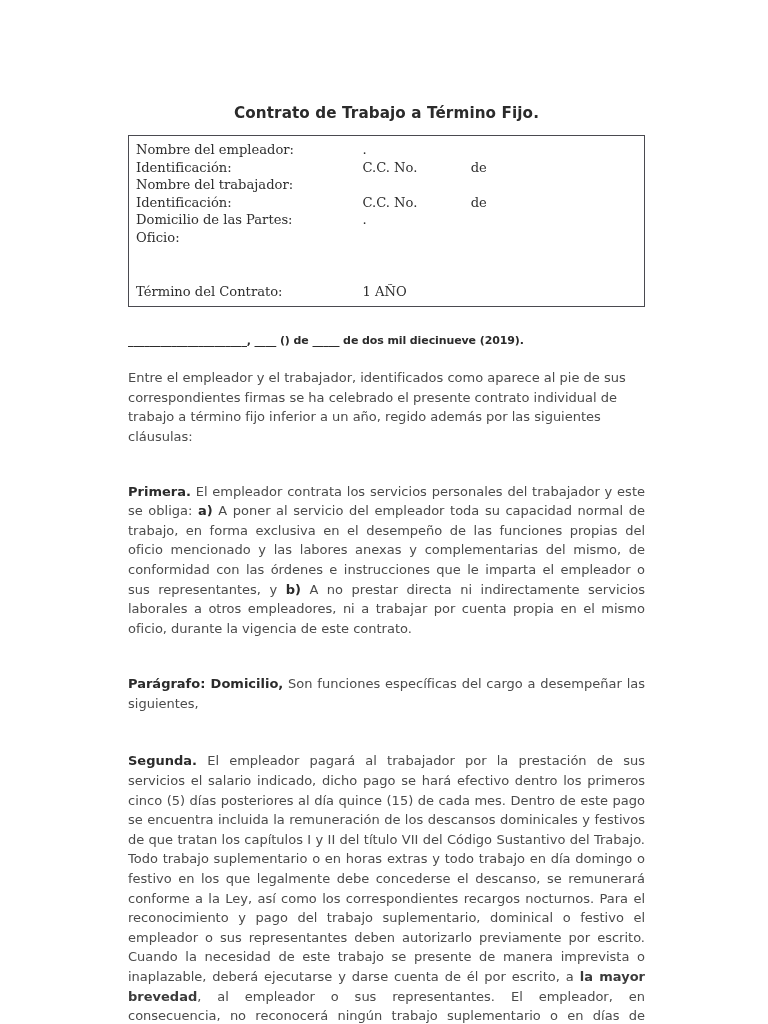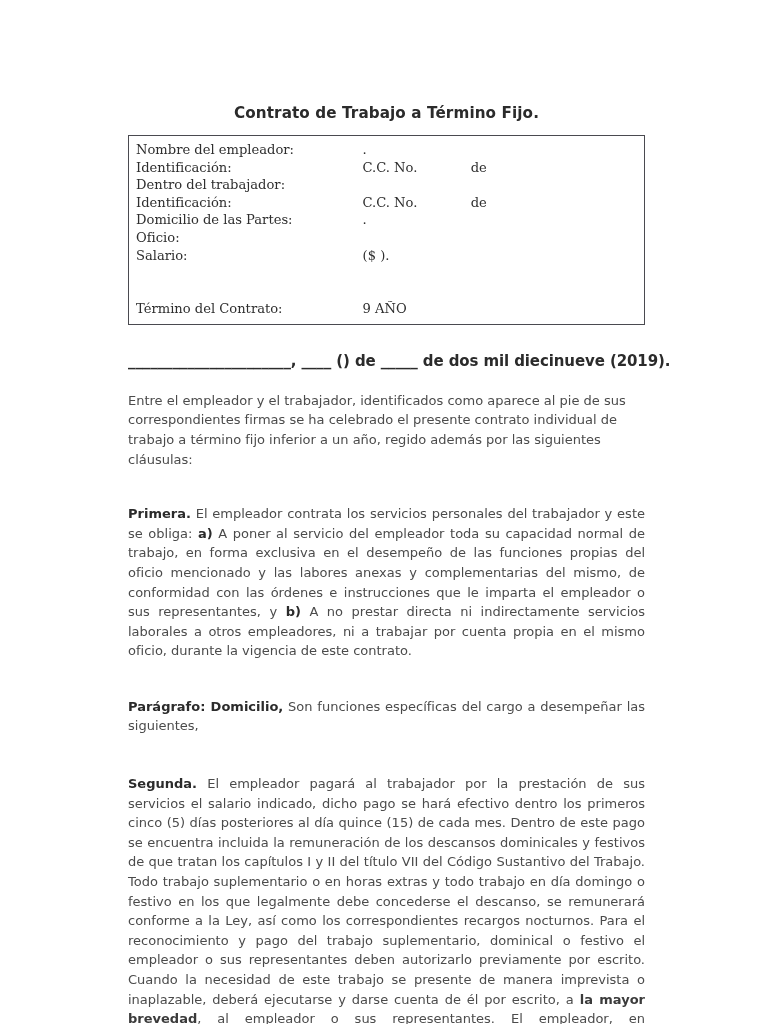--- a/index.html
+++ b/index.html
@@ -70,21 +70,21 @@
   .party-table tr:last-child .cell-inner { padding-bottom: 6px; margin-top: 36px; }
   .col-label  { width: 222px; padding-left: 7px !important; }
   .col-value  { width: 106px; }
   .col-extra  { width: 170px; }
 
   
   .date-line {
     margin: 0;
     padding-top: 27px;
     font-family: "DejaVu Sans", sans-serif;
-    font-size: 15px;
+    font-size: 11px;
     font-weight: bold;
     color: #2b2b2b;
     letter-spacing: -0.1px;
     white-space: nowrap;
   }
 
   
   .para {
     margin: 0;
     font-family: "DejaVu Sans", sans-serif;
@@ -138,21 +138,21 @@
             </td>
             <td class="col-value">
               <div class="cell-inner">C.C. No.</div>
             </td>
             <td class="col-extra">
               <div class="cell-inner">de</div>
             </td>
           </tr>
           <tr>
             <td class="col-label">
-              <div class="cell-inner">Dentro del trabajador:</div>
+              <div class="cell-inner">Nombre del trabajador:</div>
             </td>
             <td class="col-value">
               <div class="cell-inner">&nbsp;</div>
             </td>
             <td class="col-extra">
               <div class="cell-inner">&nbsp;</div>
             </td>
           </tr>
           <tr>
             <td class="col-label">
@@ -182,35 +182,24 @@
             </td>
             <td class="col-value">
               <div class="cell-inner">&nbsp;</div>
             </td>
             <td class="col-extra">
               <div class="cell-inner">&nbsp;</div>
             </td>
           </tr>
           <tr>
             <td class="col-label">
-              <div class="cell-inner">Salario:</div>
-            </td>
-            <td class="col-value">
-              <div class="cell-inner">($ ).</div>
-            </td>
-            <td class="col-extra">
-              <div class="cell-inner">&nbsp;</div>
-            </td>
-          </tr>
-          <tr>
-            <td class="col-label">
               <div class="cell-inner">Término del Contrato:</div>
             </td>
             <td class="col-value">
-              <div class="cell-inner">9 AÑO</div>
+              <div class="cell-inner">1 AÑO</div>
             </td>
             <td class="col-extra">
               <div class="cell-inner">&nbsp;</div>
             </td>
           </tr>
         </tbody>
     </table>
 
     <p class="date-line">______________________, ____ () de _____ de dos mil diecinueve (2019).</p>
 

